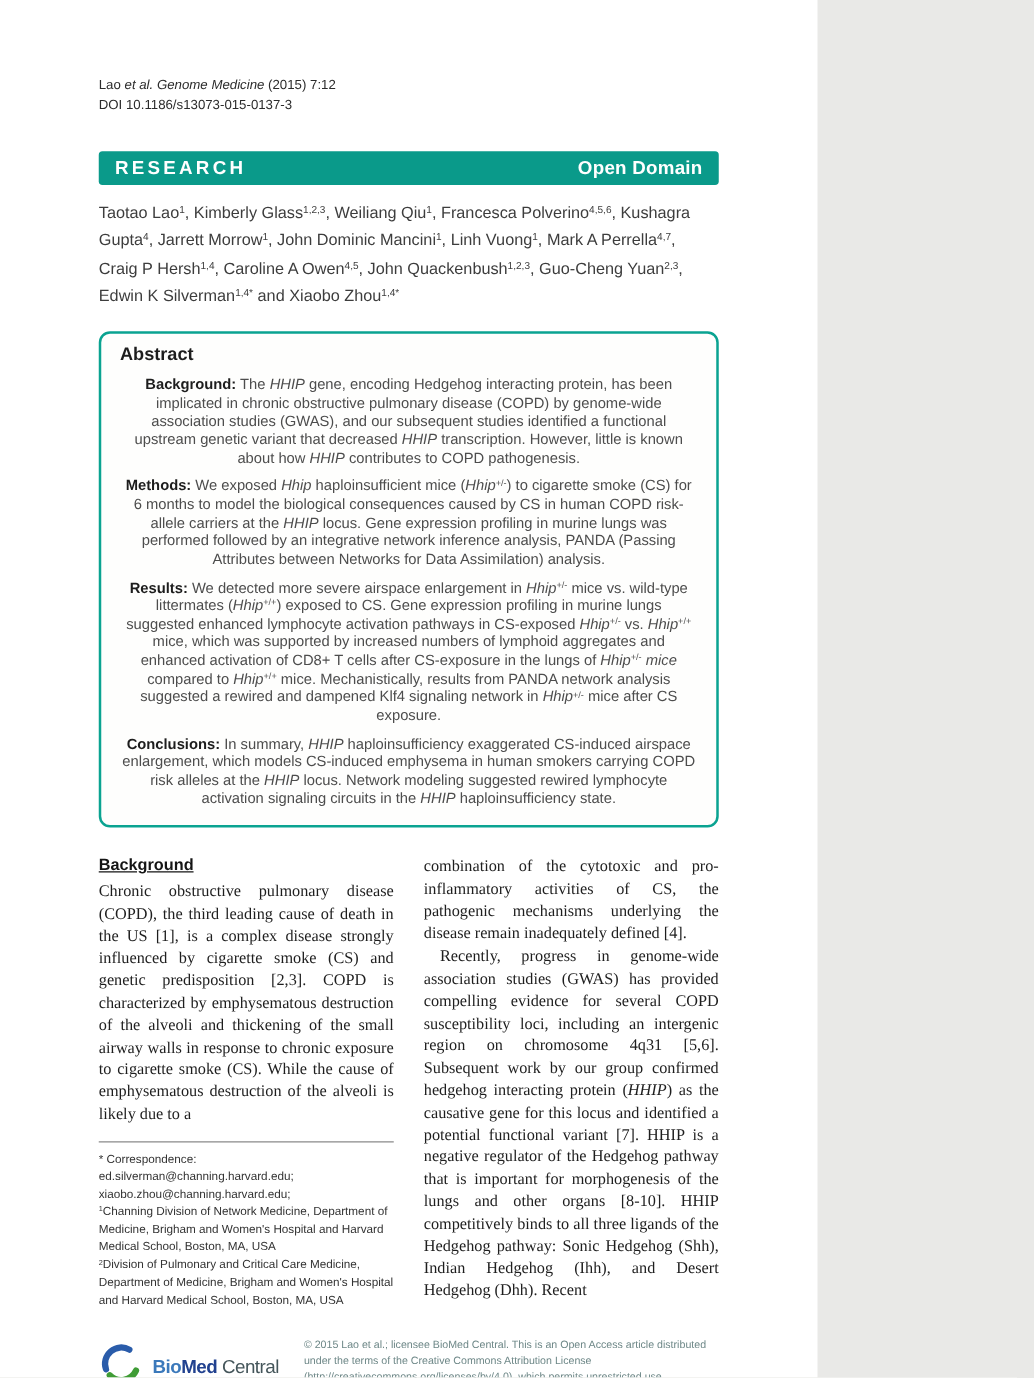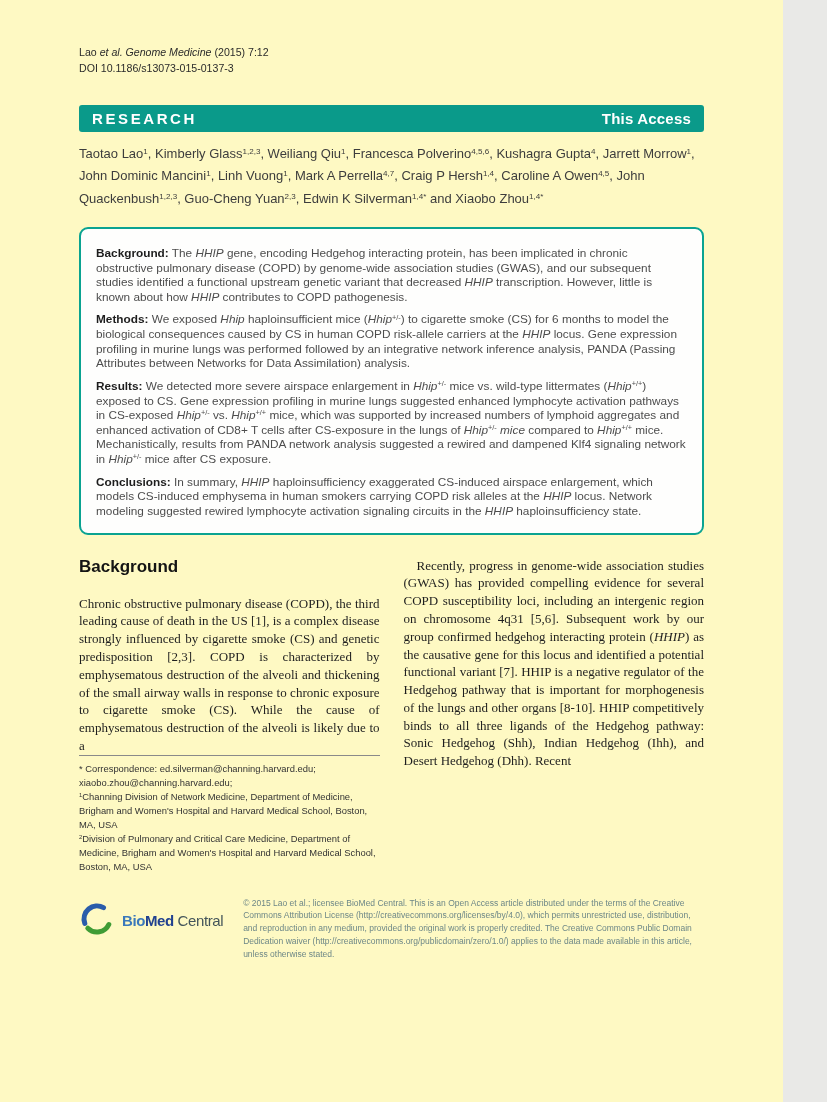--- a/index.html
+++ b/index.html
@@ -1,22 +1,22 @@
 <!DOCTYPE html>
 <html><head>
 <meta charset="utf-8">
 <style>
   * { margin: 0; padding: 0; box-sizing: border-box; }
   html, body { background: #e9e9e7; }
   .page {
-    width: 783px; height: 1102px;
-    background: #fef9c3;
+    width: 654px; height: 1102px;
+    background: #ffffff;
     font-family: "Liberation Sans", sans-serif;
     color: #2b2b2b;
-    padding: 40px 79px 0 79px;
+    padding: 56px 79px 0 79px;
     position: relative;
     overflow: hidden;
   }
   
   .masthead { display: flex; justify-content: space-between; align-items: flex-start; }
   .citation { font-size: 10.6px; line-height: 1.55; color: #2b2b2b; padding-top: 4px; }
   .journal-logo { display: flex; align-items: center; gap: 9px; margin-top: -2px; }
   .journal-logo svg { display: block; }
   .journal-wordmark { font-size: 27px; letter-spacing: -0.3px; white-space: nowrap; }
   .jw-genome { color: #595a5e; font-weight: 400; }
@@ -36,34 +36,34 @@
   }
   .authors { margin-top: 11px; font-size: 13px; line-height: 1.72; color: #3d3d3d; }
   sup { font-size: 0.62em; line-height: 0; vertical-align: baseline; position: relative; top: -0.5em; }
   em { font-style: italic; }
   
   .abstract-box {
     margin-top: 17px; border: 2px solid #0aa391; border-radius: 9px;
     background: #fefefd; padding: 9px 15px 6px 15px;
   }
   .abstract-box h2 { font-size: 14.5px; font-weight: 700; color: #1d1d1d; margin-bottom: 2px; }
-  .abstract-box p { font-size: 11.8px; line-height: 1.24; color: #4d4d4d; margin: 8px 0; }
+  .abstract-box p { font-size: 11.8px; line-height: 1.24; color: #4d4d4d; margin: 8px 0; text-align: center; }
   .abstract-box p b { color: #1d1d1d; }
   
   .columns { display: flex; gap: 24px; margin-top: 22px; }
   .col { width: 323px; }
-  .col h3 { font-size: 17px; font-weight: 700; color: #141414; margin-bottom: 18px; font-family: "Liberation Sans", sans-serif; }
+  .col h3 { font-size: 13px; font-weight: 700; color: #141414; margin-bottom: 5px; font-family: "Liberation Sans", sans-serif; text-decoration: underline; }
   .body-text {
     font-family: "Liberation Serif", serif; font-size: 13px; line-height: 1.37;
     text-align: justify; color: #1e1e1e;
   }
   .indent { text-indent: 13px; font-family: Liberation Serif, serif; }
   .col-right .body-text + .body-text { margin-top: 1px; }
   
-  .footnotes { border-top: 1px solid #8a8a8a; padding-top: 6px; }
+  .footnotes { margin-top: 13px; border-top: 1px solid #8a8a8a; padding-top: 6px; }
   .footnotes p { font-size: 9.4px; line-height: 1.5; color: #333333; }
   
   .footer { margin-top: 22px; display: flex; align-items: flex-start; gap: 20px; }
   .biomed-logo { display: flex; align-items: center; gap: 7px; padding-top: 4px; flex: 0 0 auto; }
   .biomed-wordmark { font-size: 15px; letter-spacing: -0.4px; white-space: nowrap; }
   .bm-bio { color: #3b79bb; font-weight: 700; }
   .bm-med { color: #21418f; font-weight: 700; }
   .bm-central { color: #44555a; font-weight: 400; }
   .license { width: 500px; font-size: 8.5px; line-height: 1.52; color: #6d8787; }
 </style>
@@ -74,43 +74,45 @@
 
   <div class="masthead">
     <div class="citation">
       <p>Lao <em>et al. Genome Medicine</em>  (2015) 7:12</p>
       <p>DOI 10.1186/s13073-015-0137-3</p>
     </div>
   </div>
 
   <div class="banner">
     <span class="left">RESEARCH</span>
-    <span class="right">This Access</span>
+    <span class="right">Open Domain</span>
   </div>
 
   <p class="authors">Taotao Lao<sup>1</sup>, Kimberly Glass<sup>1,2,3</sup>, Weiliang Qiu<sup>1</sup>, Francesca Polverino<sup>4,5,6</sup>, Kushagra Gupta<sup>4</sup>, Jarrett Morrow<sup>1</sup>, John Dominic Mancini<sup>1</sup>, Linh Vuong<sup>1</sup>, Mark A Perrella<sup>4,7</sup>, Craig P Hersh<sup>1,4</sup>, Caroline A Owen<sup>4,5</sup>, John Quackenbush<sup>1,2,3</sup>, Guo-Cheng Yuan<sup>2,3</sup>, Edwin K Silverman<sup>1,4*</sup> and Xiaobo Zhou<sup>1,4*</sup></p>
 
   <div class="abstract-box">
+    <h2>Abstract</h2>
     <p><b>Background:</b> <span>The <em>HHIP</em> gene, encoding Hedgehog interacting protein, has been implicated in chronic obstructive pulmonary disease (COPD) by genome-wide association studies (GWAS), and our subsequent studies identified a functional upstream genetic variant that decreased <em>HHIP</em> transcription. However, little is known about how <em>HHIP</em> contributes to COPD pathogenesis.</span></p>
     <p><b>Methods:</b> <span>We exposed <em>Hhip</em> haploinsufficient mice (<em>Hhip</em><sup>+/-</sup>) to cigarette smoke (CS) for 6 months to model the biological consequences caused by CS in human COPD risk-allele carriers at the <em>HHIP</em> locus. Gene expression profiling in murine lungs was performed followed by an integrative network inference analysis, PANDA (Passing Attributes between Networks for Data Assimilation) analysis.</span></p>
     <p><b>Results:</b> <span>We detected more severe airspace enlargement in <em>Hhip</em><sup>+/-</sup> mice vs. wild-type littermates (<em>Hhip</em><sup>+/+</sup>) exposed to CS. Gene expression profiling in murine lungs suggested enhanced lymphocyte activation pathways in CS-exposed <em>Hhip</em><sup>+/-</sup> vs. <em>Hhip</em><sup>+/+</sup> mice, which was supported by increased numbers of lymphoid aggregates and enhanced activation of CD8+ T cells after CS-exposure in the lungs of <em>Hhip</em><sup>+/-</sup> <em>mice</em> compared to <em>Hhip</em><sup>+/+</sup> mice. Mechanistically, results from PANDA network analysis suggested a rewired and dampened Klf4 signaling network in <em>Hhip</em><sup>+/-</sup> mice after CS exposure.</span></p>
     <p><b>Conclusions:</b> <span>In summary, <em>HHIP</em> haploinsufficiency exaggerated CS-induced airspace enlargement, which models CS-induced emphysema in human smokers carrying COPD risk alleles at the <em>HHIP</em> locus. Network modeling suggested rewired lymphocyte activation signaling circuits in the <em>HHIP</em> haploinsufficiency state.</span></p>
   </div>
 
   <div class="columns">
     <div class="col col-left">
       <h3>Background</h3>
       <p class="body-text">Chronic obstructive pulmonary disease (COPD), the third leading cause of death in the US [1], is a complex disease strongly influenced by cigarette smoke (CS) and genetic predisposition [2,3]. COPD is characterized by emphysematous destruction of the alveoli and thickening of the small airway walls in response to chronic exposure to cigarette smoke (CS). While the cause of emphysematous destruction of the alveoli is likely due to a</p>
       <div class="footnotes">
         <p>* Correspondence: ed.silverman@channing.harvard.edu; xiaobo.zhou@channing.harvard.edu;</p>
         <p><sup>1</sup>Channing Division of Network Medicine, Department of Medicine, Brigham and Women's Hospital and Harvard Medical School, Boston, MA, USA</p>
         <p><sup>2</sup>Division of Pulmonary and Critical Care Medicine, Department of Medicine, Brigham and Women's Hospital and Harvard Medical School, Boston, MA, USA</p>
       </div>
     </div>
     <div class="col col-right">
+      <p class="body-text">combination of the cytotoxic and pro-inflammatory activities of CS, the pathogenic mechanisms underlying the disease remain inadequately defined [4].</p>
       <p class="body-text indent">Recently, progress in genome-wide association studies (GWAS) has provided compelling evidence for several COPD susceptibility loci, including an intergenic region on chromosome 4q31 [5,6]. Subsequent work by our group confirmed hedgehog interacting protein (<em>HHIP</em>) as the causative gene for this locus and identified a potential functional variant [7]. HHIP is a negative regulator of the Hedgehog pathway that is important for morphogenesis of the lungs and other organs [8-10]. HHIP competitively binds to all three ligands of the Hedgehog pathway: Sonic Hedgehog (Shh), Indian Hedgehog (Ihh), and Desert Hedgehog (Dhh). Recent</p>
     </div>
   </div>
 
   <div class="footer">
     <div class="biomed-logo">
       <span>
         <svg width="36" height="36" viewBox="0 0 36 36">
           <path d="M24.5,6.7 A13,13 0 0 0 5.8,22.4" fill="none" stroke="#2a5caa" stroke-width="5" stroke-linecap="round"></path>
           <path d="M8.8,27.2 A13,13 0 0 0 29.8,23.5" fill="none" stroke="#3f9c35" stroke-width="5" stroke-linecap="round"></path>

